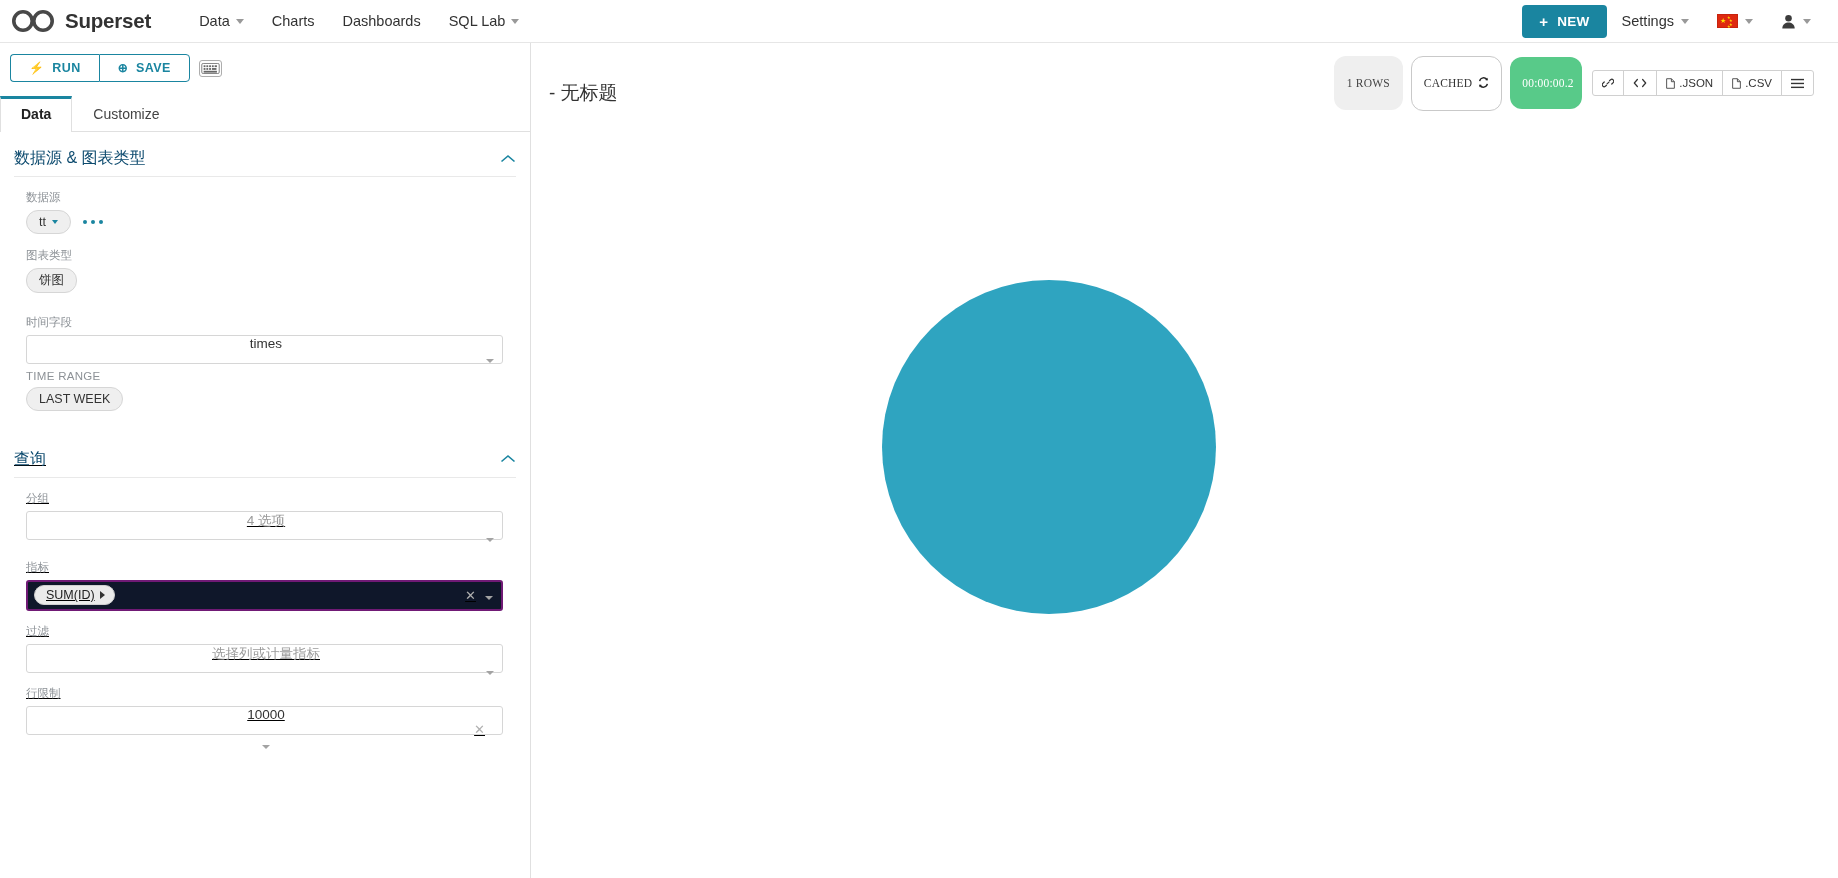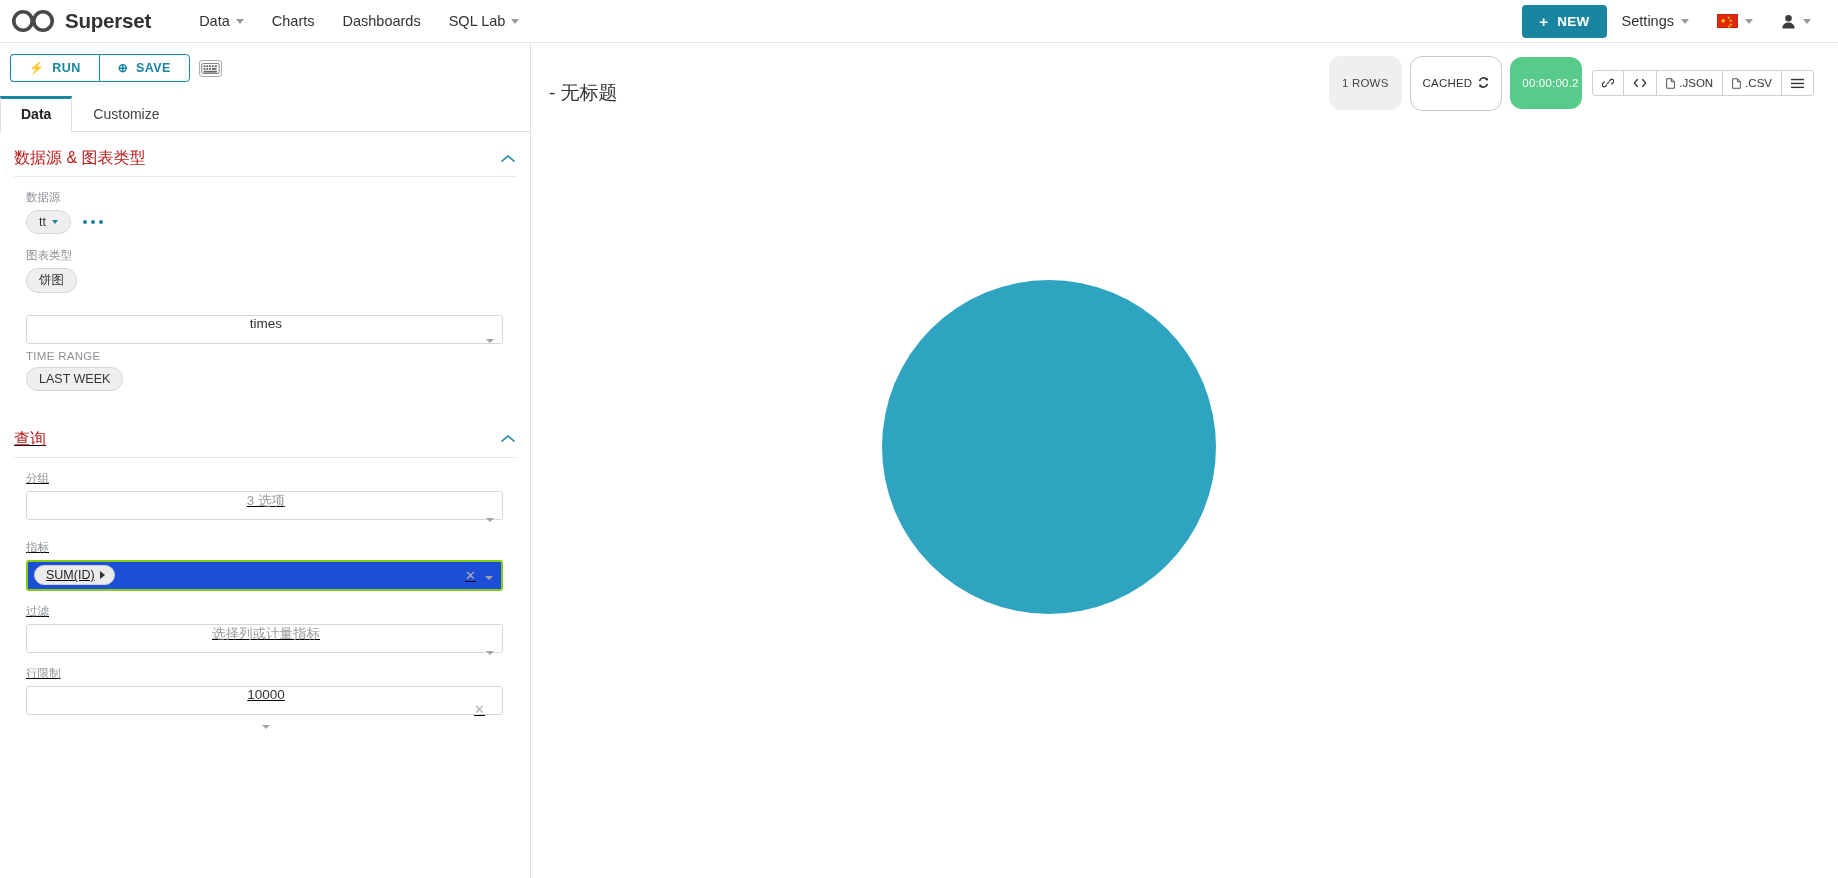--- a/index.html
+++ b/index.html
@@ -115,21 +115,21 @@
 
   .panel-scroll { flex: 1; overflow-y: auto; padding: 0; }
 
   .section { padding: 0 14px; }
   .section-header {
     display: flex; align-items: center;
     padding: 16px 0 7px 0;
     border-bottom: 1px solid #e9e9e9;
     margin: 0 0 0 0;
   }
-  .section-title { font-size: 16px; color: #b91c1c; }
+  .section-title { font-size: 16px; color: #0c4a6e; }
   .info-icon {
     display: inline-flex; align-items: center; justify-content: center;
     width: 13px; height: 13px; border-radius: 50%;
     background: #999; color: #fff; font-size: 9.5px;
     font-style: italic; font-weight: bold; margin-left: 7px;
     font-family: "Liberation Serif", serif;
   }
   .chevron-up {
     margin-left: auto; color: #1a85a0; width: 16px; height: 10px;
     cursor: pointer;
@@ -172,21 +172,21 @@
     width: 0; height: 0;
     border-left: 4px solid transparent;
     border-right: 4px solid transparent;
     border-top: 4.5px solid #a3a3a3;
     display: inline-block;
   }
   .clear-x { color: #b0b0b0; font-size: 13px; margin-left: auto; margin-right: 9px; cursor: pointer; }
   .clear-x + .sel-caret { margin-left: 0; }
 
   .metric-box {
-    border: 2px solid #84cc16; border-radius: 3px; background: #1d4ed8;
+    border: 2px solid #701a75; border-radius: 3px; background: #0f172a;
     height: 31px; display: flex; align-items: center;
     padding: 0 8px 0 6px; width: 477px; cursor: text;
   }
   .metric-tag {
     display: inline-flex; align-items: center; gap: 5px;
     background: #ebebeb; border: 1px solid #d0d0d0; border-radius: 12px;
     padding: 2px 9px 2px 11px; font-size: 12.5px; color: #222; cursor: pointer;
   }
   .metric-tag .arrow-r {
     width: 0; height: 0;
@@ -202,20 +202,21 @@
     display: flex; align-items: center;
     padding: 22px 24px 0 18px; height: 58px;
   }
   .chart-title { font-size: 19px; color: #323232; margin-top: 20px; }
   .chart-header-right { margin-left: auto; display: flex; align-items: center; gap: 0; }
 
   .badge {
     border-radius: 12px; font-size: 11.5px; padding: 20px 12px;
     display: inline-flex; align-items: center; gap: 6px; white-space: nowrap;
     letter-spacing: 0.2px;
+    font-family: Liberation Serif, serif;
   }
   .badge-rows { background: #efefef; color: #444; border: 1px solid transparent; }
   .badge-cached { background: #fff; color: #333; border: 1px solid #c9c9c9; margin-left: 8px; cursor: pointer; }
   .badge-timer { background: #58ca89; color: #fff; margin-left: 8px; overflow: hidden; max-width: 72px; }
 
   .icon-btn-group { display: flex; margin-left: 10px; }
   .icon-btn {
     border: 1px solid #d0d0d0; background: #fff; height: 26px;
     display: flex; align-items: center; justify-content: center; gap: 4px;
     padding: 0 9px; font-size: 11.5px; color: #333; cursor: pointer;
@@ -366,20 +367,21 @@
           <span class="field-label">图表类型</span>
           <span class="pill">
             <span>饼图</span>
           </span>
         </div>
       </div>
 
       <div class="section" style="margin-top:22px;">
 
         <div class="field">
+          <span class="field-label">时间字段</span>
           <div class="select-box">
             <span>times</span>
             <span class="sel-caret" style="margin-left:auto;"><span class="caret-sm"></span></span>
           </div>
         </div>
 
         <div class="field" style="margin-top:6px;">
           <span class="field-label caps">TIME RANGE</span>
           <span class="pill">
             <span>LAST WEEK</span>
@@ -393,21 +395,21 @@
           <span class="chevron-up">
             <svg viewBox="0 0 16 10" width="16" height="10">
                 <path d="M1.5 7.5 L8 2 L14.5 7.5" fill="none" stroke="#1a85a0" stroke-width="1.6"></path>
               </svg>
           </span>
         </div>
 
         <div class="field">
           <span class="field-label">分组</span>
           <div class="select-box placeholder-txt">
-            <span>3 选项</span>
+            <span>4 选项</span>
             <span class="sel-caret" style="margin-left:auto;"><span class="caret-sm"></span></span>
           </div>
         </div>
 
         <div class="field" style="margin-top:20px;">
           <span class="field-label">指标</span>
           <div class="metric-box">
             <span class="metric-tag">
               <span>SUM(ID)</span>
               <span class="arrow-r"></span>

